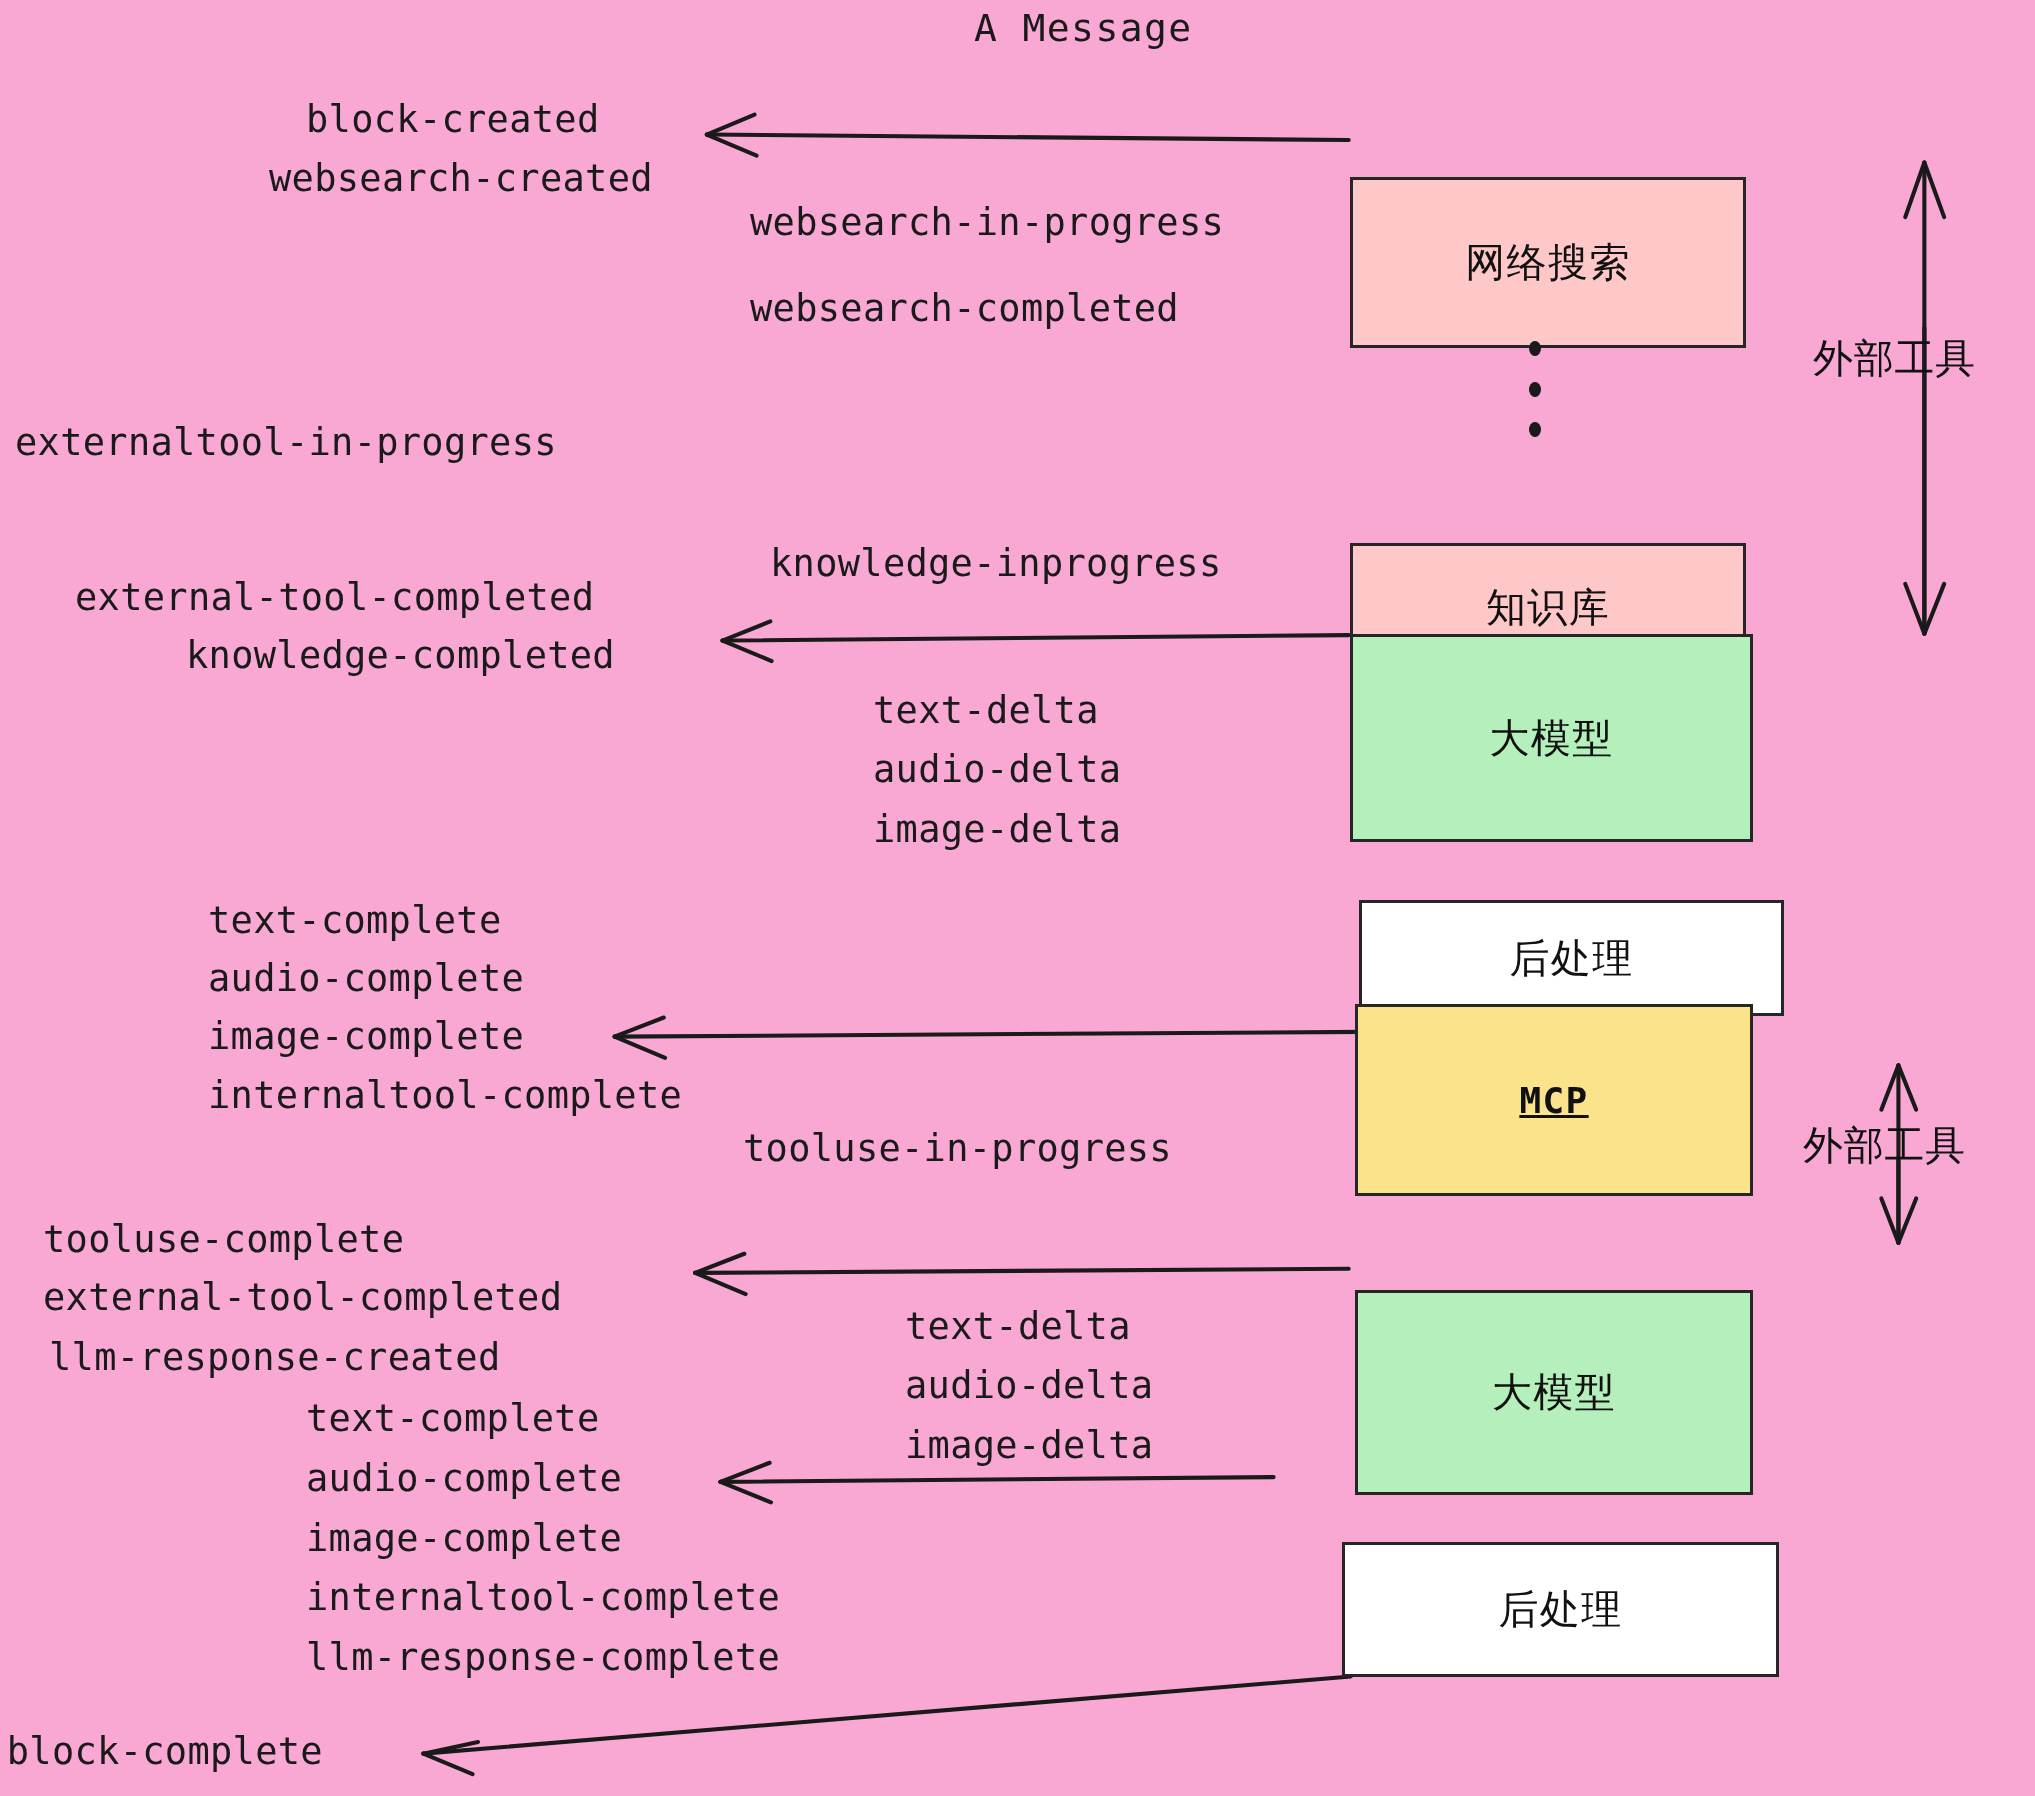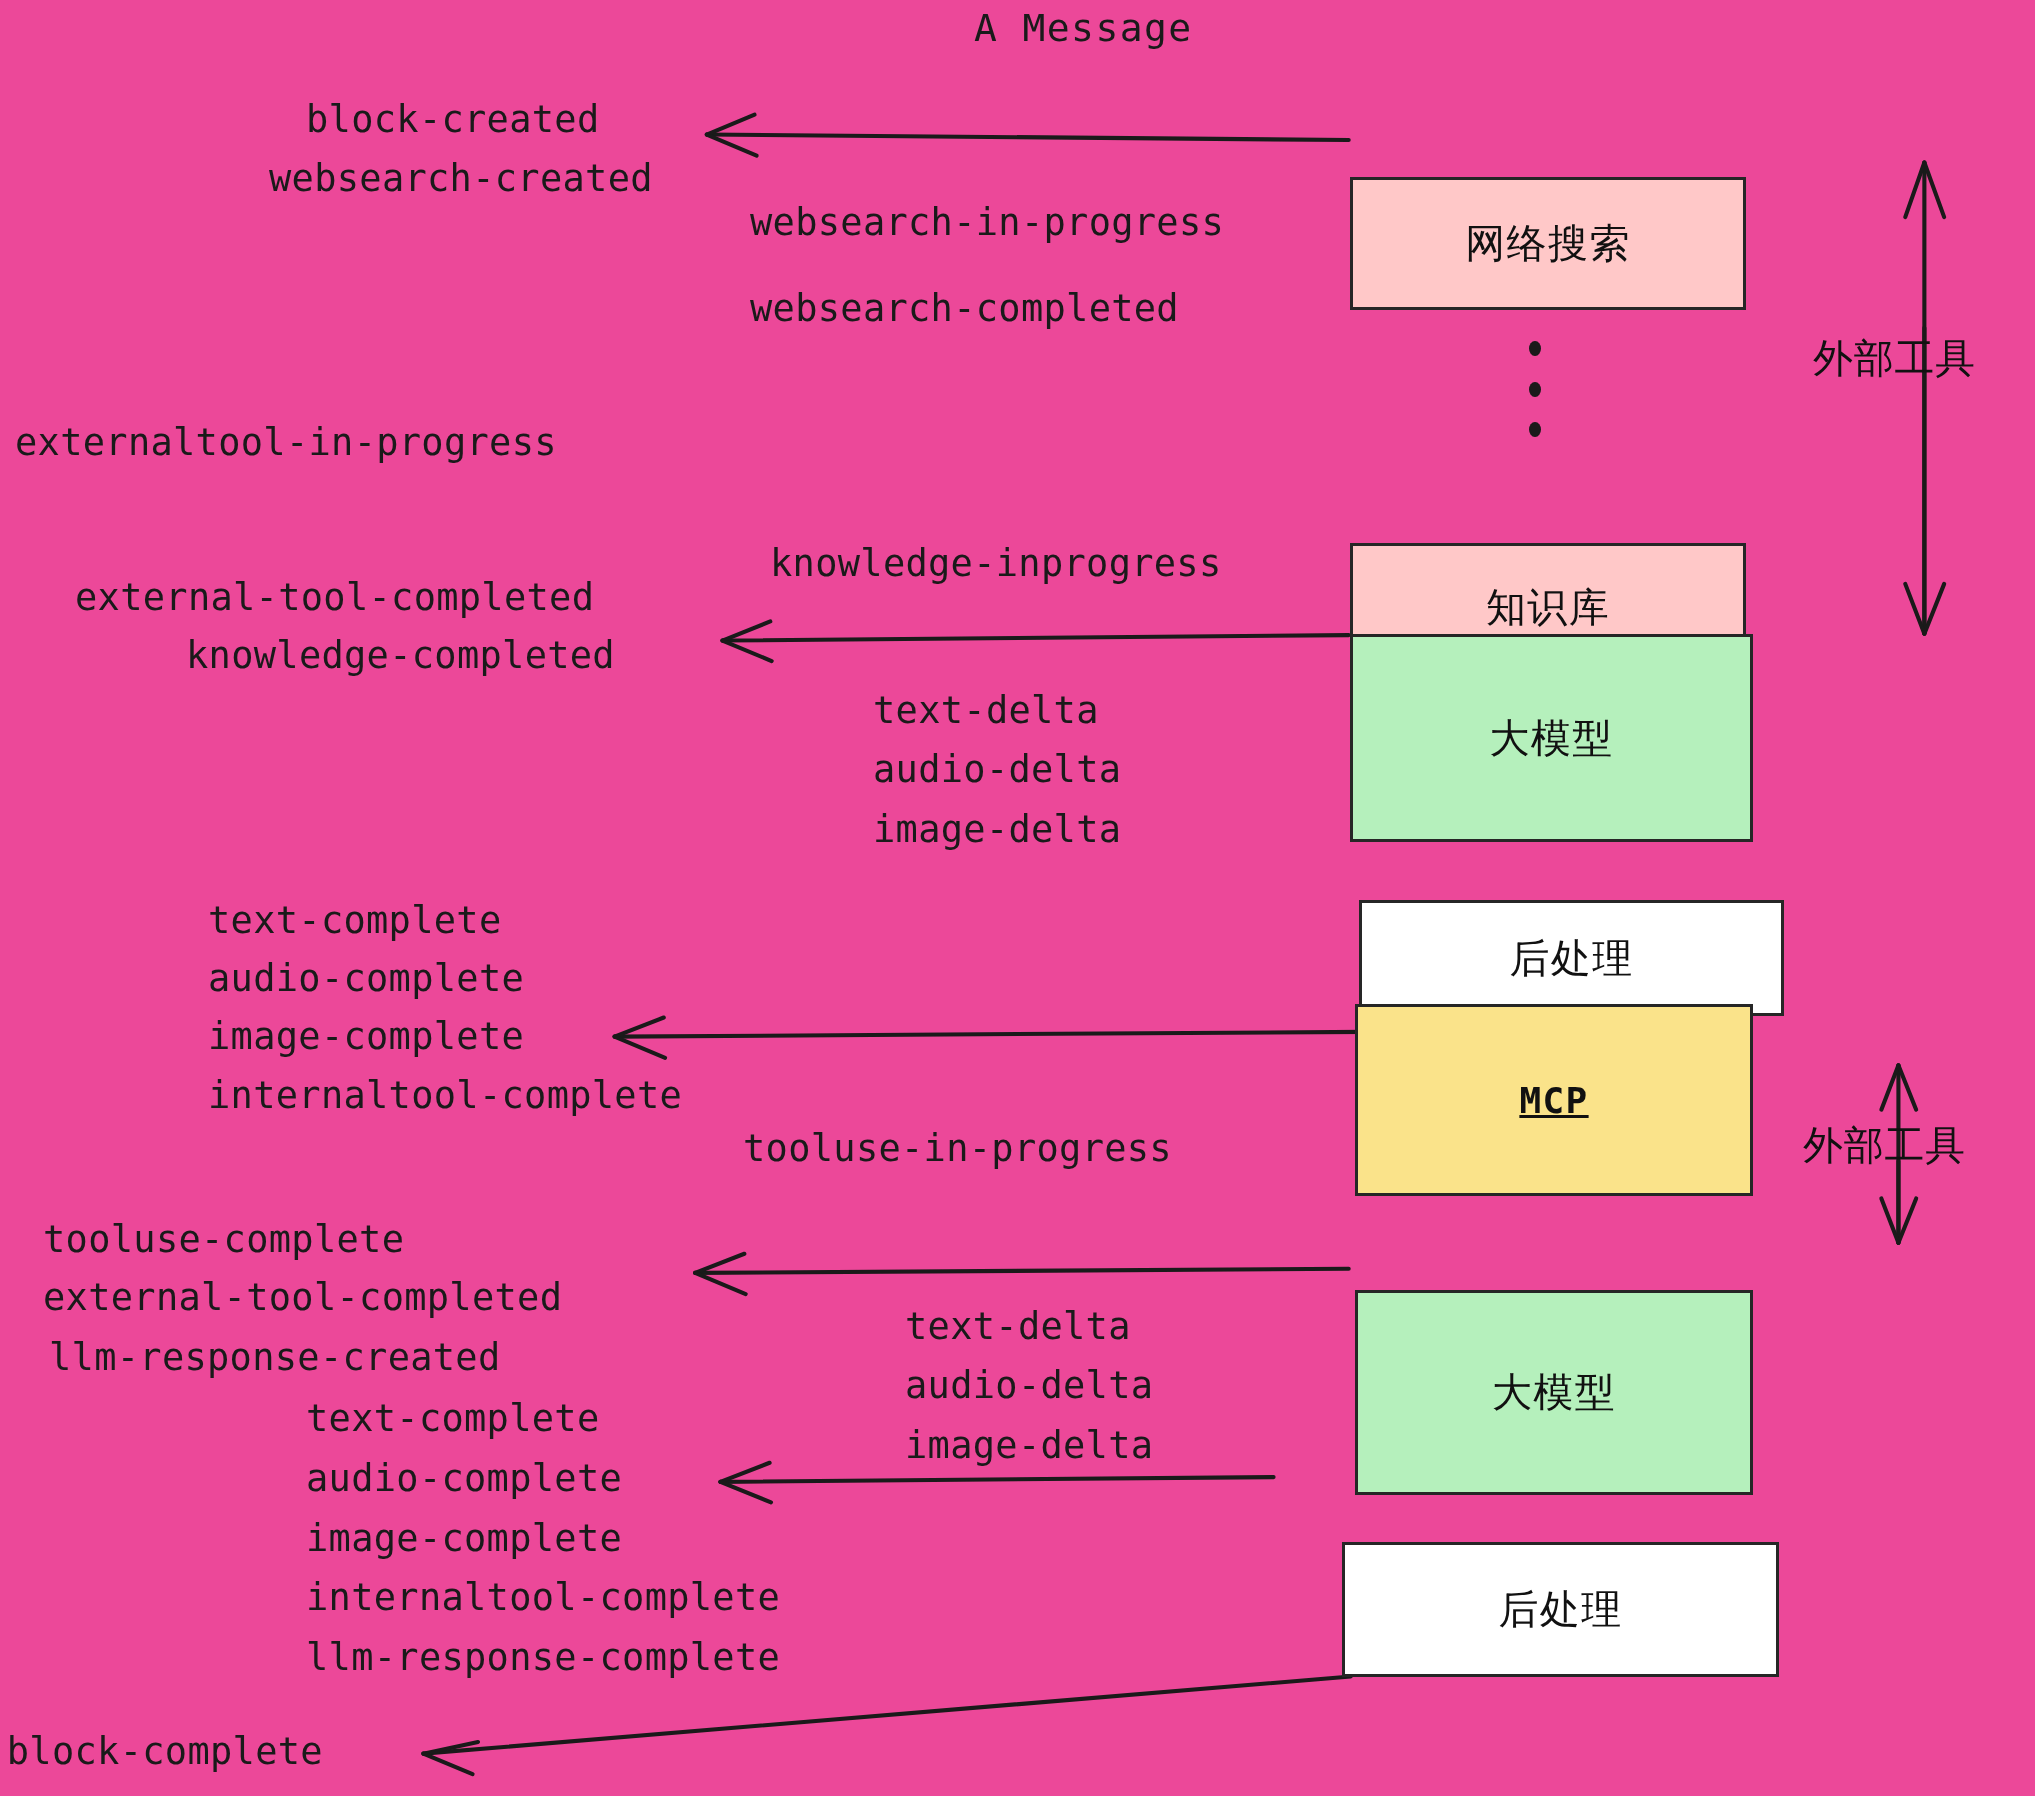--- a/index.html
+++ b/index.html
@@ -1,20 +1,20 @@
 <!DOCTYPE html>
 <html style="font-size:11px"><head>
 <meta charset="utf-8">
 <style>
   html,body{margin:0;padding:0;background:#ffffff;}
   #stage{
     position:relative;
     width:2035px;
     height:1796px;
-    background:#ec4899;
+    background:#f9a8d4;
     font-family:"DejaVu Sans Mono", monospace;
     overflow:hidden;
   }
   .lbl{
     position:absolute;
     color:#1a1a1a;
     font-family:"DejaVu Sans Mono","Liberation Mono",monospace;
     font-size:37px;
     line-height:1.0;
     white-space:pre;
@@ -117,21 +117,21 @@
       <path d="M 2780 1820 L 2780 1560"></path>
       <path d="M 2780 1560 L 2755 1625"></path>
       <path d="M 2780 1560 L 2806 1625"></path>
 
       <path d="M 2780 1700 L 2780 1820"></path>
       <path d="M 2780 1820 L 2755 1755"></path>
       <path d="M 2780 1820 L 2806 1755"></path>
     </g>
   </svg>
 
-  <div class="box" id="box-websearch" style="left:1350px; top:177px; width:396px; height:133px; background:#FFC8C8;">
+  <div class="box" id="box-websearch" style="left:1350px; top:177px; width:396px; height:171px; background:#FFC8C8;">
     <span>网络搜索</span>
   </div>
 
   <div class="dots" style="left:1528px; top:341px; width:13.7px; height:96px;">
     <i></i>
       <i></i>
       <i></i>
   </div>
 
   <div class="box" id="box-knowledge" style="left:1350px; top:507px; width:396px; height:128px; background:#FFC8C8;margin-top:36px;">

